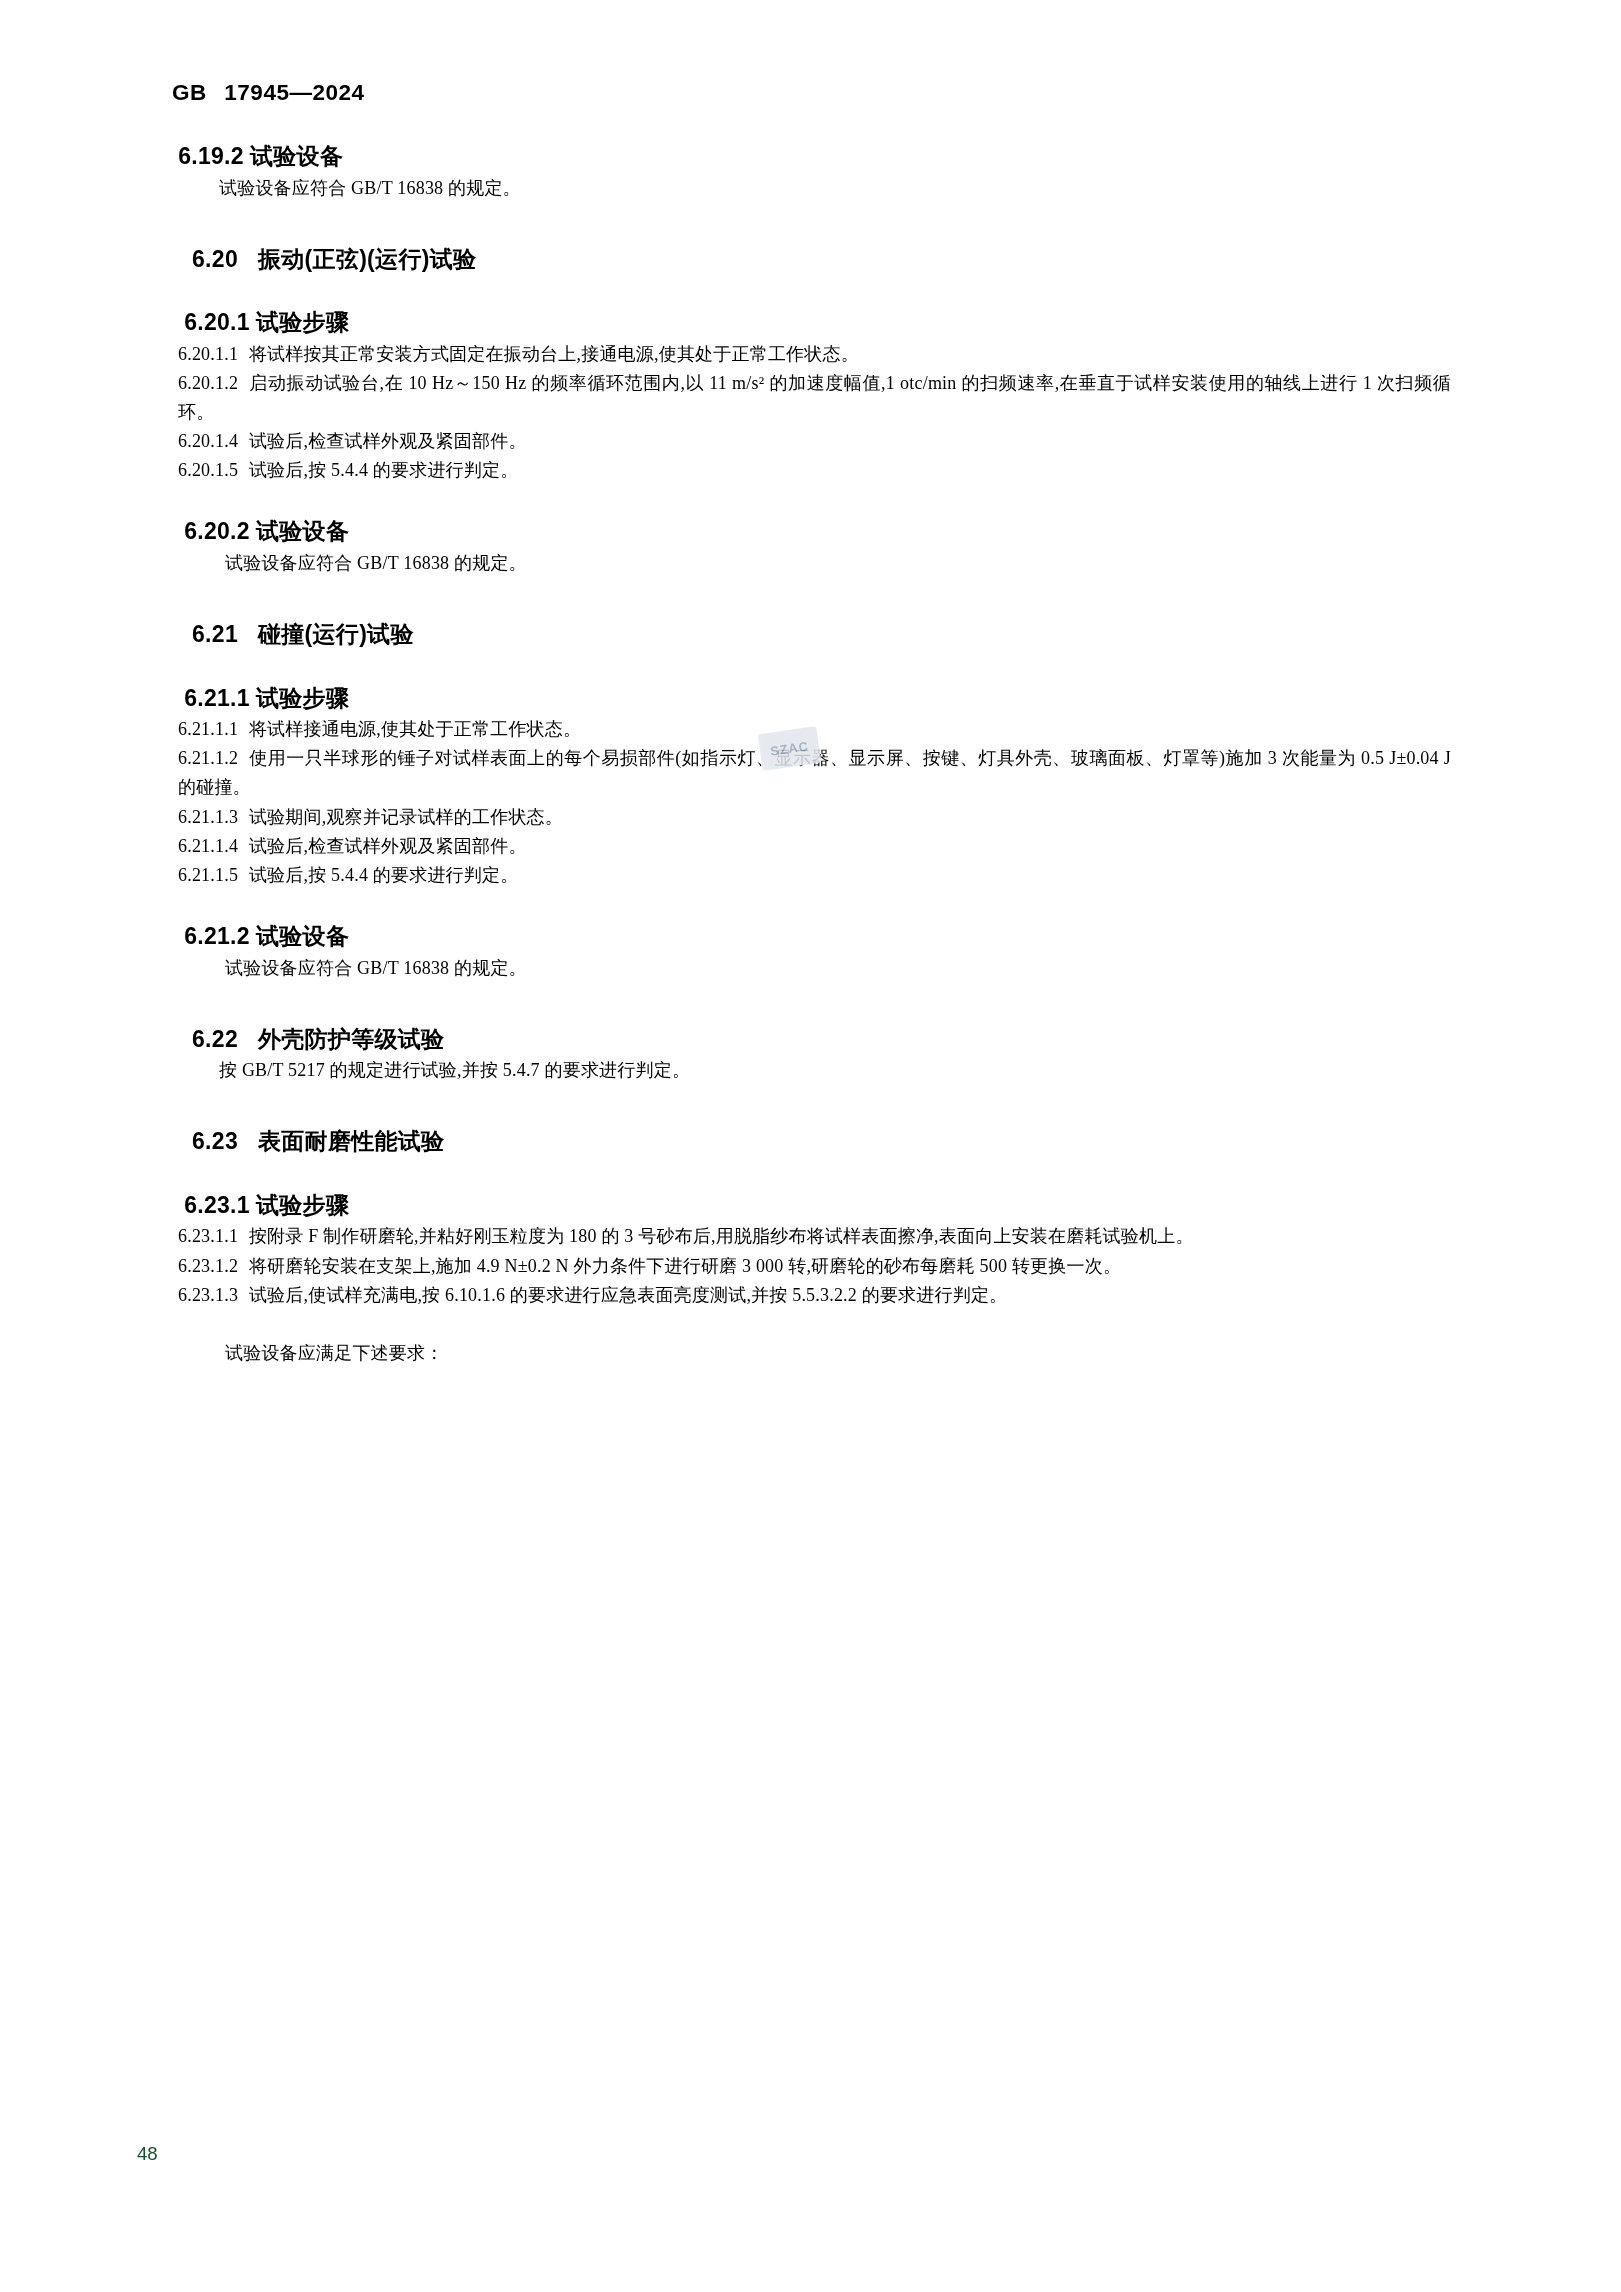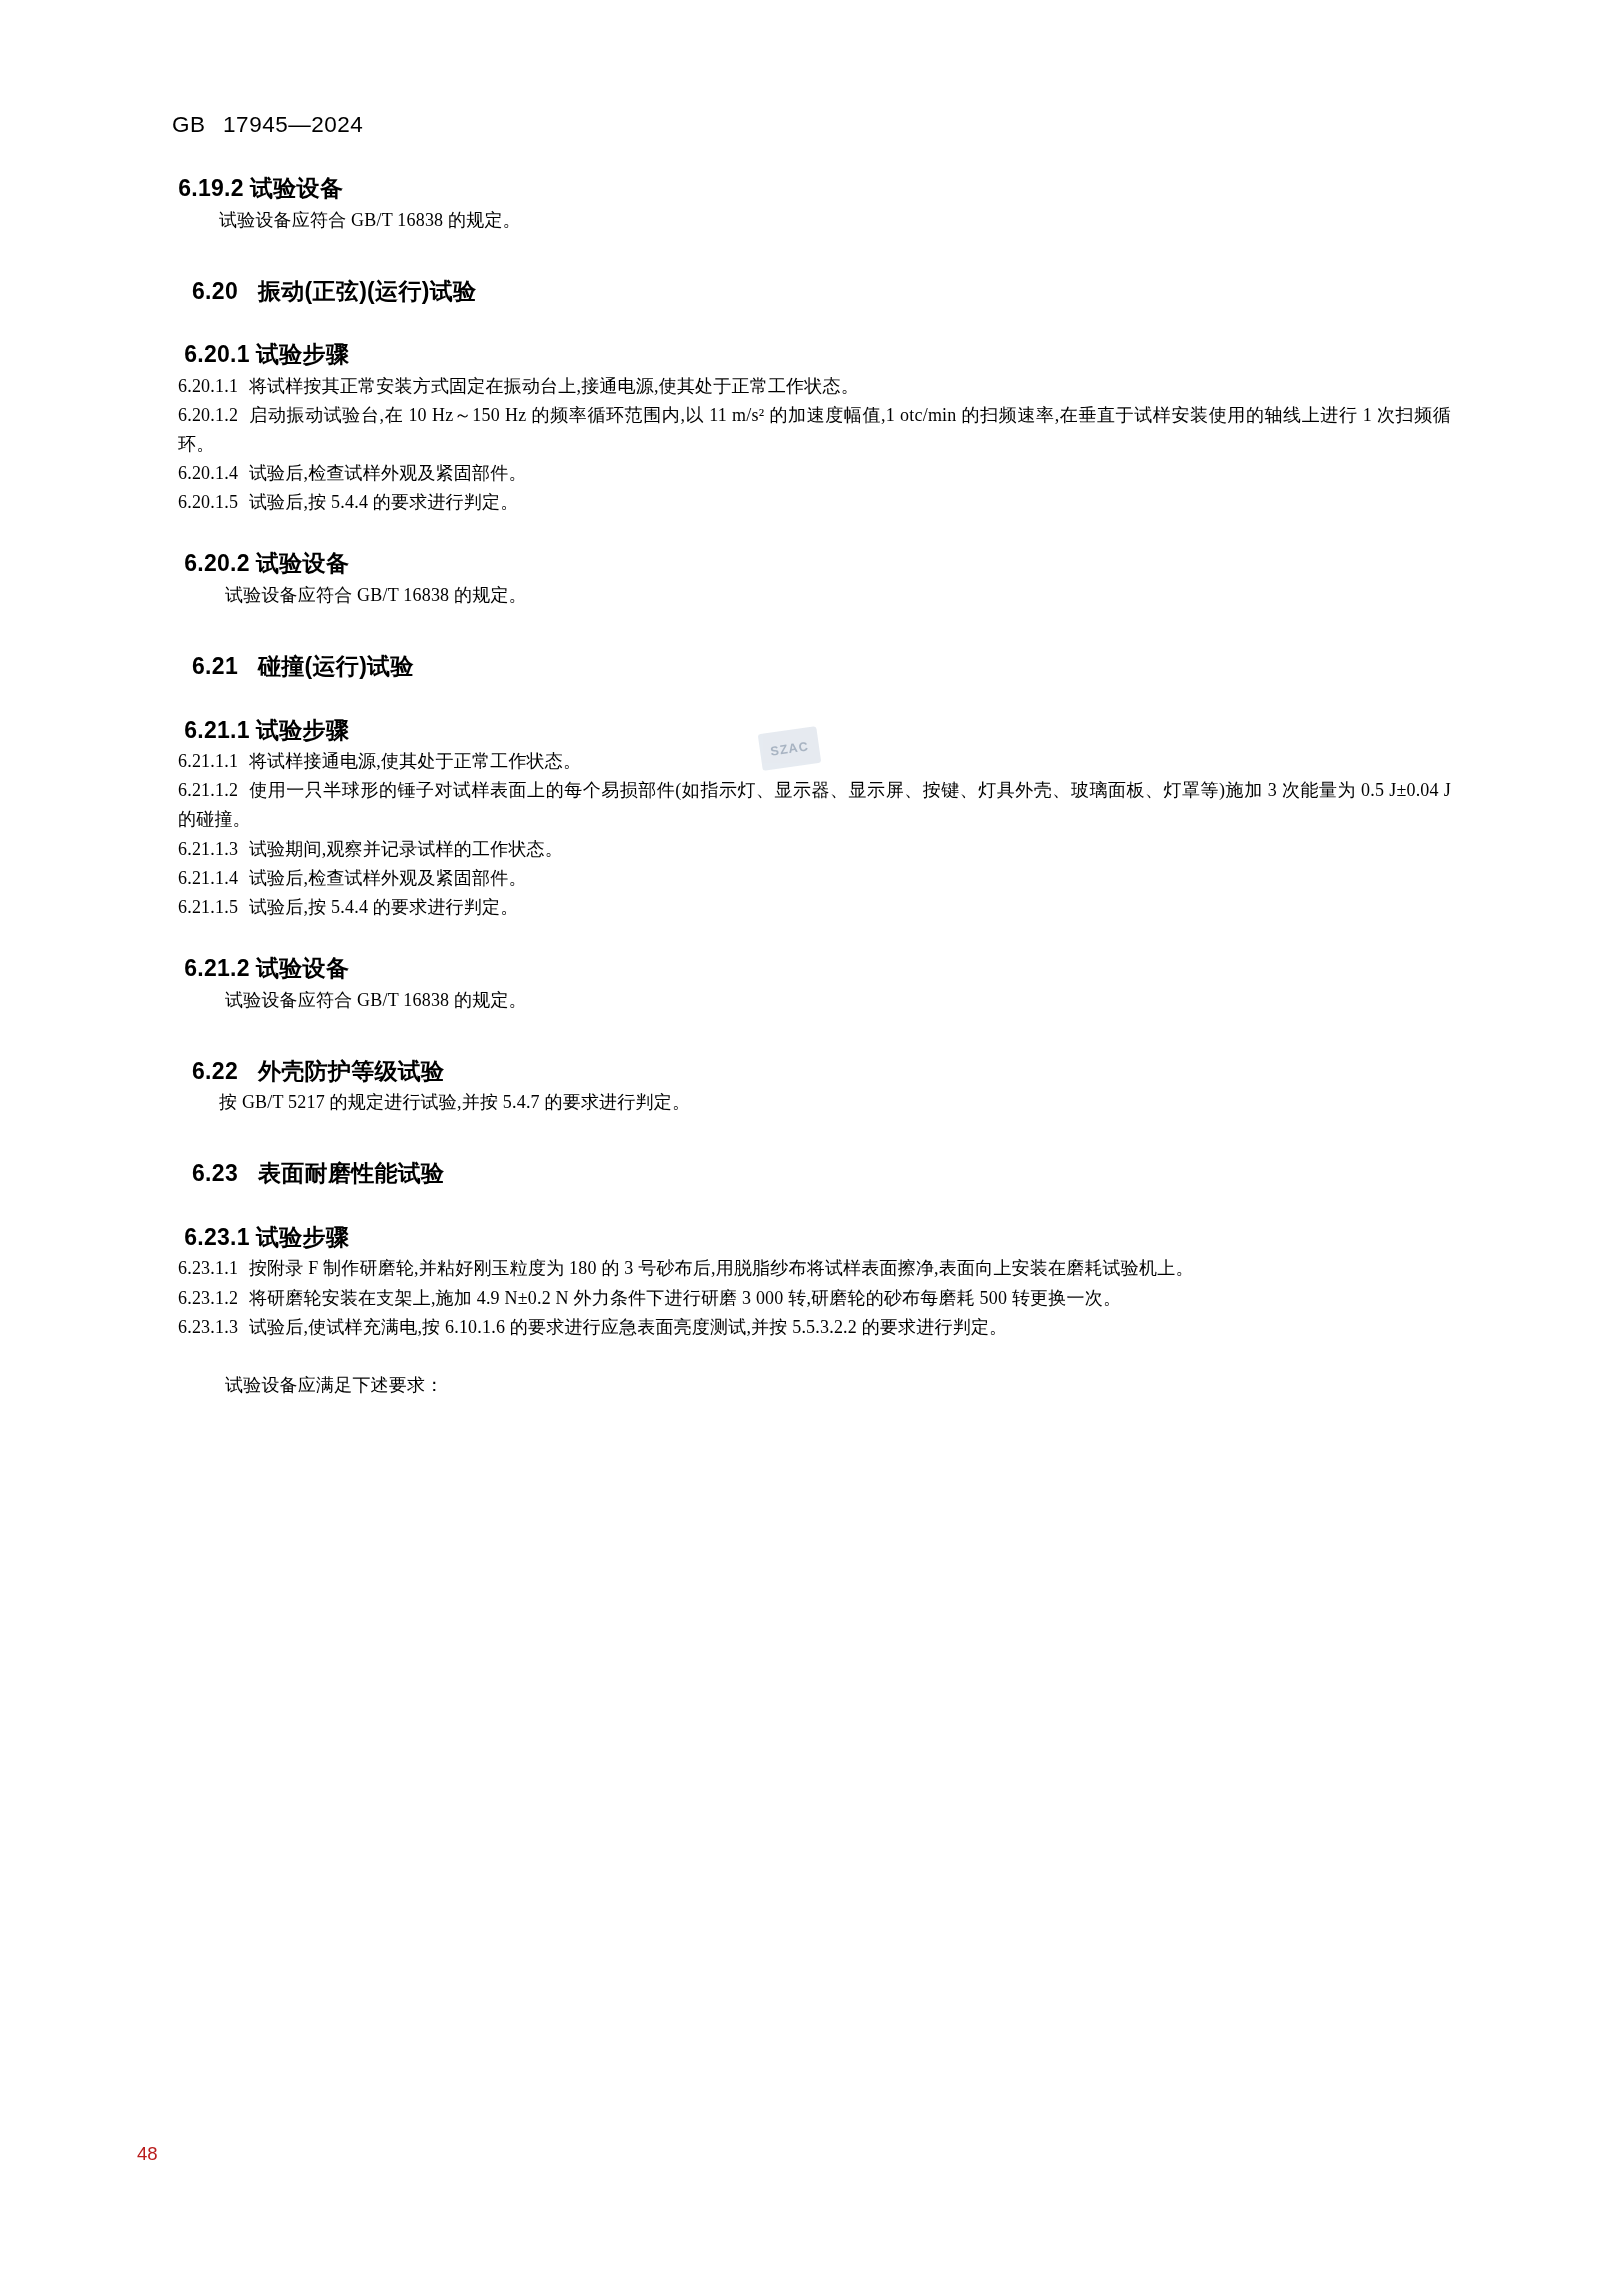--- a/index.html
+++ b/index.html
@@ -19,23 +19,23 @@
     background: #ffffff;
     overflow: hidden;
   }
   .content {
     position: absolute;
     left: 172px;
     top: 0;
     width: 1279px;
   }
   .header {
-    margin-top: 112px;
-    font-family: "Liberation Sans", sans-serif;
-    font-weight: normal;
+    margin-top: 80px;
+    font-family: "Liberation Sans", sans-serif;
+    font-weight: bold;
     font-size: 22.5px;
     letter-spacing: 0.5px;
     color: #000;
   }
   .header .std-num {
     margin-left: 17.6px;
   }
   .blk {
     margin-top: 33px;
   }
@@ -77,21 +77,21 @@
   .gap-s { margin-top: 21.6px; }
   .gap-m { margin-top: 29px; margin-left: 6px; }
   .gap-l { margin-top: 39px; }
   .gap-xs { margin-top: 5.9px; }
   .pagenum {
     position: absolute;
     left: 137px;
     top: 2143px;
     font-family: "Liberation Sans", sans-serif;
     font-size: 18.6px;
-    color: #b91c1c;
+    color: #14532d;
   }
   .watermark {
     position: absolute;
     left: 760px;
     top: 730px;
     width: 59px;
     height: 37px;
     background: #e2e7ee;
     border-radius: 2.9px;
     color: #9aa7b8;

